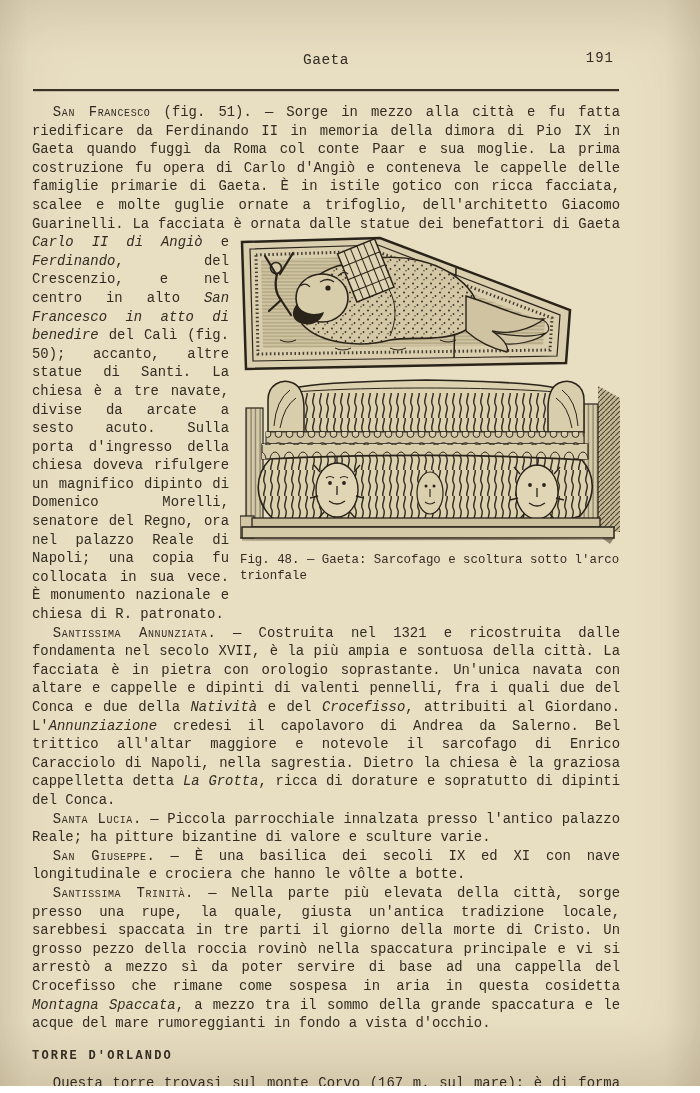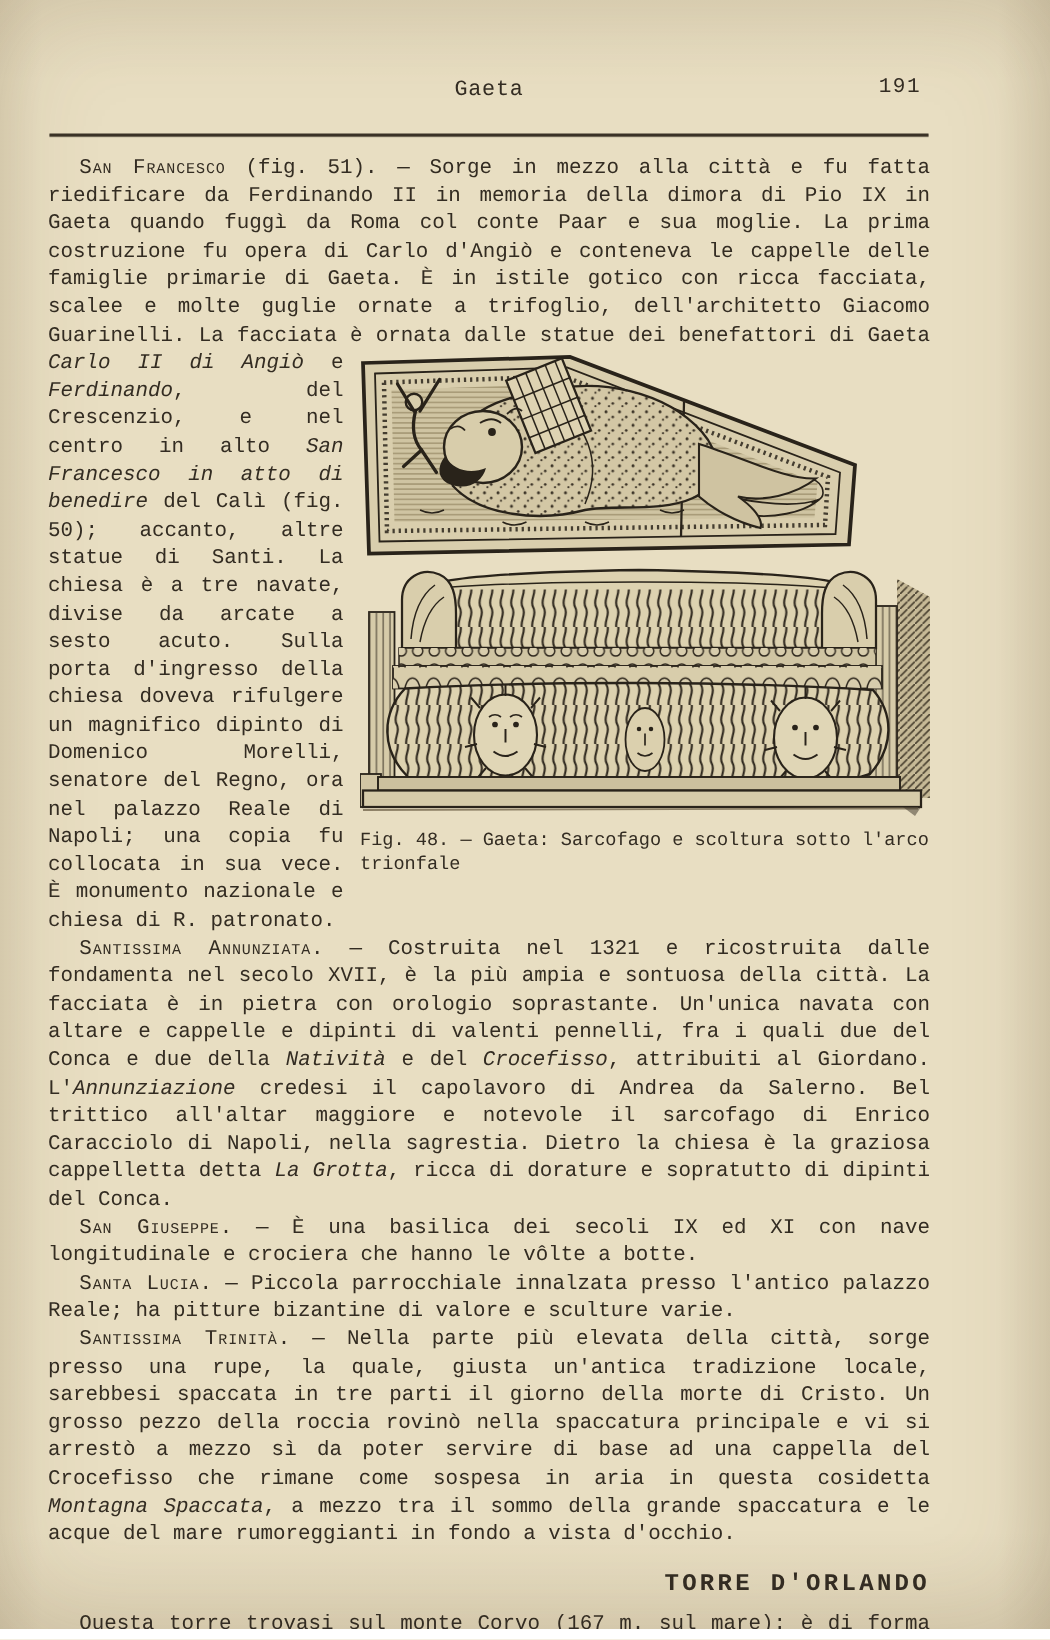--- a/index.html
+++ b/index.html
@@ -42,21 +42,21 @@
     float:right; width:380px; margin:3px 0 26px 11px;
     display:block; text-indent:0; text-align:center;
   }
   .fig-art{ display:block; width:380px; height:310px; }
   .fig-caption{
     display:block; margin-top:7px; font-size:12.4px; line-height:15.8px;
     text-align:left; color:#332c22;
   }
   .fig-caption span{ display:block; }
   .section-heading{
-    clear:none; text-align:right; font-weight:bold; font-size:16px;
+    clear:none; text-align:left; font-weight:bold; font-size:12px;
     letter-spacing:2.2px; margin:14px 0 9px 0;
   }
 </style>
 </head>
 <body>
 
 <div class="page">
   <div class="content">
 
     <div class="running-head">
@@ -205,23 +205,23 @@
           <polygon points="362,302 374,302 370,308" fill="#3a3226" opacity="0.5"></polygon>
         </g>
       </svg>
             <span class="fig-caption">
               <span>Fig. 48. — Gaeta: Sarcofago e scoltura sotto l'arco trionfale</span>
             </span>
           </span><span>ornata dalle statue dei benefattori di Gaeta </span><span class="it">Carlo II di Angiò</span><span> e </span><span class="it">Ferdinando</span><span>, del Crescenzio, e nel centro in alto </span><span class="it">San Francesco in atto di benedire</span><span> del Calì (fig. 50); accanto, altre statue di Santi. La chiesa è a tre navate, divise da arcate a sesto acuto. Sulla porta d'ingresso della chiesa doveva rifulgere un magnifico dipinto di Domenico Morelli, senatore del Regno, ora nel palazzo Reale di Napoli; una copia fu collocata in sua vece. È monumento nazionale e chiesa di R. patronato.</span></p>
 
       <p class="ind"><span class="sc">Santissima Annunziata</span><span>. — Costruita nel 1321 e ricostruita dalle fondamenta nel secolo XVII, è la più ampia e sontuosa della città. La facciata è in pietra con orologio soprastante. Un'unica navata con altare e cappelle e dipinti di valenti pennelli, fra i quali due del Conca e due della </span><span class="it">Natività</span><span> e del </span><span class="it">Crocefisso</span><span>, attribuiti al Giordano. L'</span><span class="it">Annunziazione</span><span> credesi il capolavoro di Andrea da Salerno. Bel trittico all'altar maggiore e notevole il sarcofago di Enrico Caracciolo di Napoli, nella sagrestia. Dietro la chiesa è la graziosa cappelletta detta </span><span class="it">La Grotta</span><span>, ricca di dorature e sopratutto di dipinti del Conca.</span></p>
 
+      <p class="ind"><span class="sc">Santa Lucia</span><span>. — Piccola parrocchiale innalzata presso l'antico palazzo Reale; ha pitture bizantine di valore e sculture varie.</span></p>
+
       <p class="ind"><span class="sc">San Giuseppe</span><span>. — È una basilica dei secoli IX ed XI con nave longitudinale e crociera che hanno le vôlte a botte.</span></p>
-
-      <p class="ind"><span class="sc">Santa Lucia</span><span>. — Piccola parrocchiale innalzata presso l'antico palazzo Reale; ha pitture bizantine di valore e sculture varie.</span></p>
 
       <p class="ind"><span class="sc">Santissima Trinità</span><span>. — Nella parte più elevata della città, sorge presso una rupe, la quale, giusta un'antica tradizione locale, sarebbesi spaccata in tre parti il giorno della morte di Cristo. Un grosso pezzo della roccia rovinò nella spaccatura principale e vi si arrestò a mezzo sì da poter servire di base ad una cappella del Crocefisso che rimane come sospesa in aria in questa cosidetta </span><span class="it">Montagna Spaccata</span><span>, a mezzo tra il sommo della grande spaccatura e le acque del mare rumoreggianti in fondo a vista d'occhio.</span></p>
 
       <div class="section-heading">TORRE D'ORLANDO</div>
 
       <p class="ind"><span>Questa torre trovasi sul monte Corvo (167 m. sul mare): è di forma rotonda, del diametro di m. 54 e quasi altrettanto di altezza, con doppie muraglie marmoree e intorno nuove opere fortificatorie. Da una iscrizione sopra la porta si rileva che fu il</span></p>
 
     </div>
   </div>
 </div>

